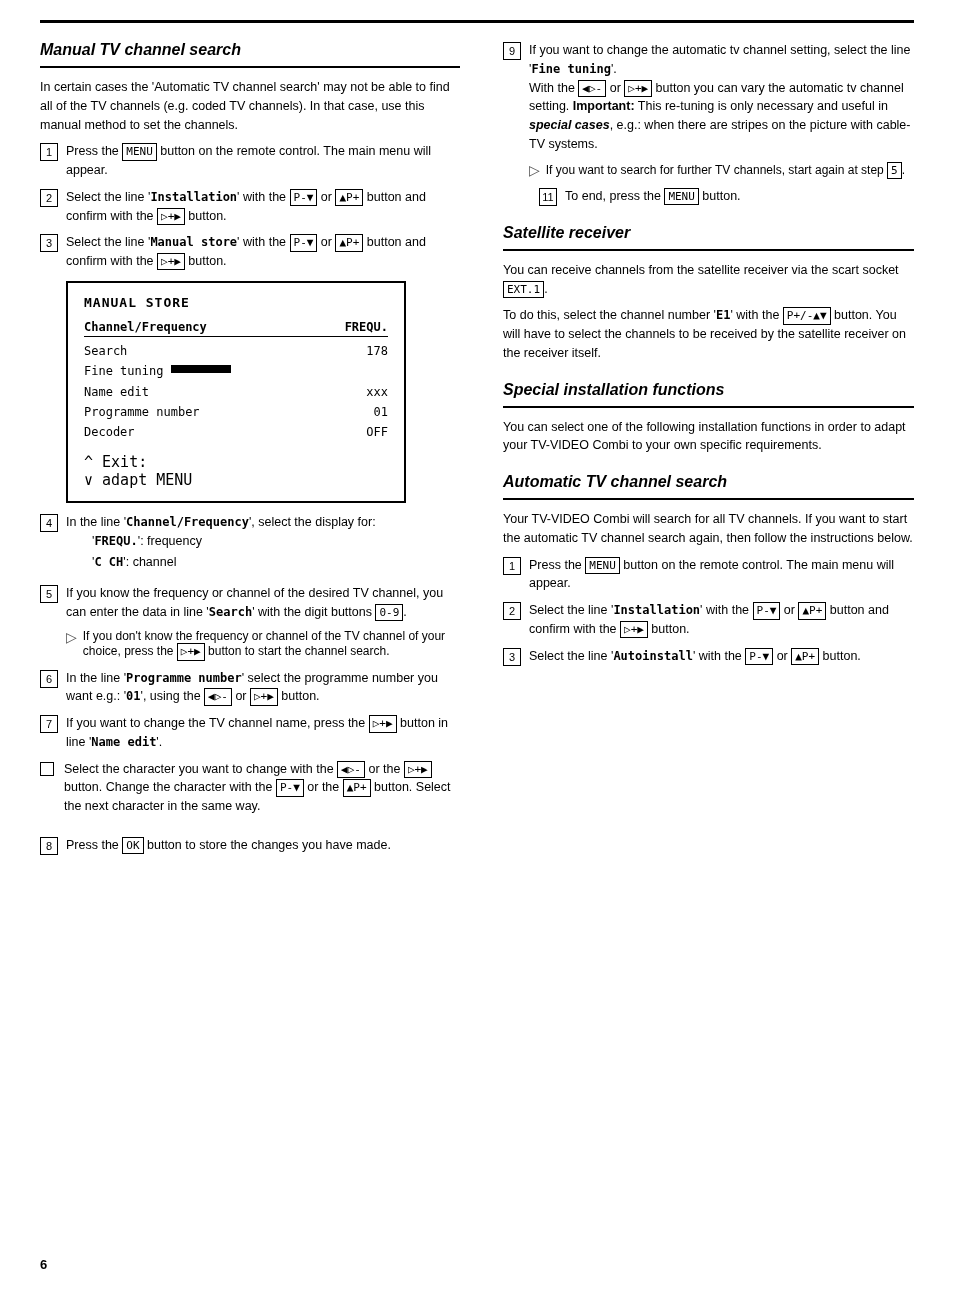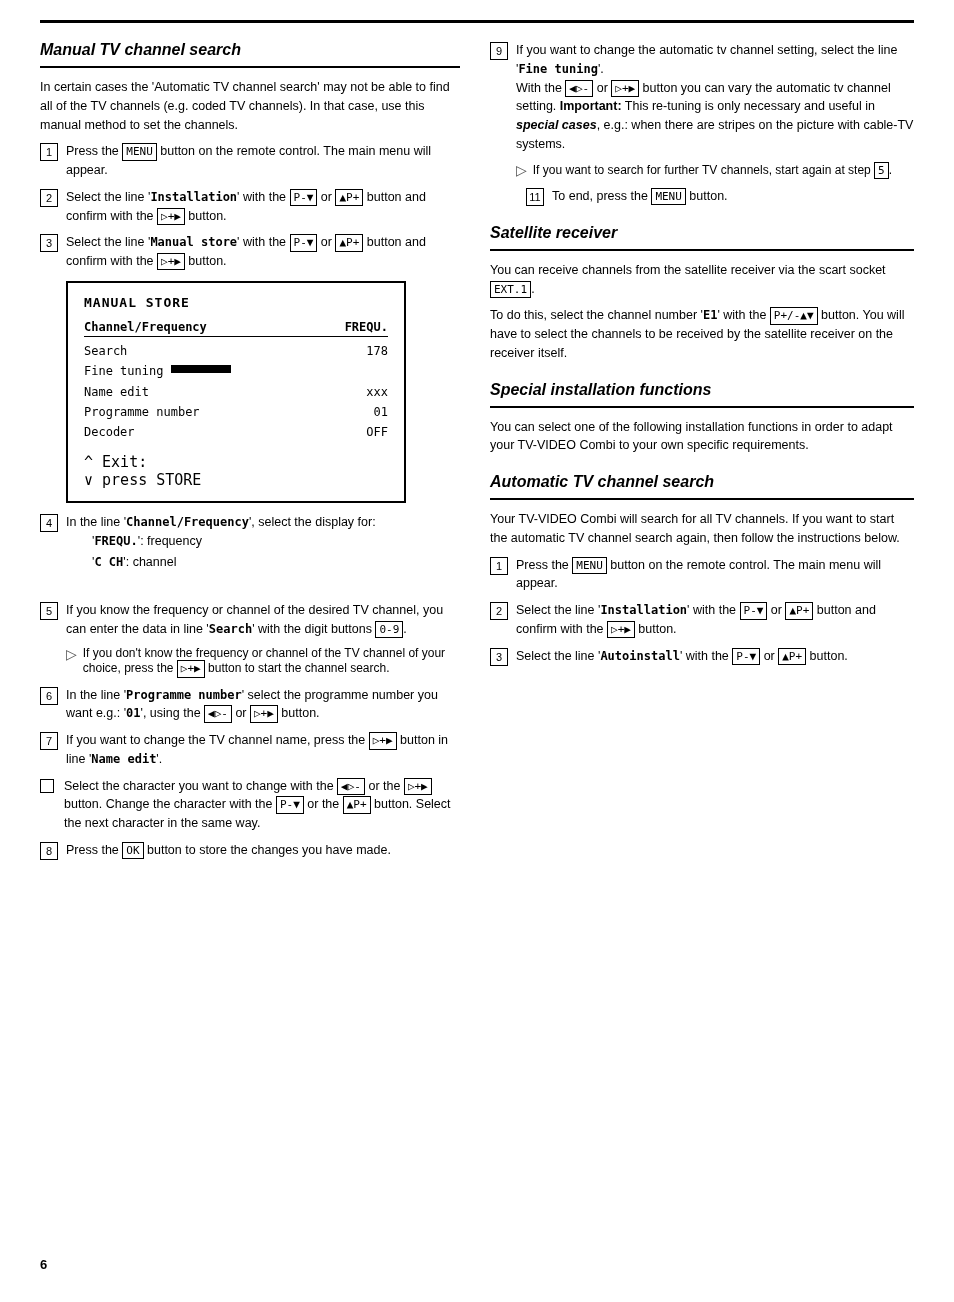--- a/index.html
+++ b/index.html
@@ -11,21 +11,21 @@
       width: 954px;
       min-height: 1302px;
       padding: 20px 40px 40px 40px;
     }
     .top-rule {
       border-top: 3px solid #000;
       margin-bottom: 18px;
     }
     .two-col {
       display: flex;
-      gap: 30px;
+      gap: 43px;
     }
     .col-left {
       width: 420px;
       flex-shrink: 0;
     }
     .col-right {
       flex: 1;
     }
     h2 {
       font-size: 16px;
@@ -130,37 +130,37 @@
     .ms-footer {
       margin-top: 10px;
       font-size: 15px;
     }
     .bold { font-weight: bold; }
     .italic { font-style: italic; }
     .mono { font-family: monospace; font-size: 12px; }
     .sub-list {
       list-style: none;
       margin-left: 26px;
-      margin-bottom: 21px;
+      margin-bottom: 4px;
     }
     .sub-list li {
       font-size: 12.5px;
       line-height: 1.6;
     }
     .page-num {
       position: absolute;
       bottom: 30px;
       left: 40px;
       font-size: 13px;
       font-weight: bold;
     }
     .checkbox-step {
       display: flex;
       align-items: flex-start;
-      margin-bottom: 8px;
+      margin-bottom: 20px;
       font-size: 12.5px;
       line-height: 1.5;
     }
     .checkbox-icon {
       display: inline-block;
       width: 14px;
       height: 14px;
       border: 1px solid #000;
       flex-shrink: 0;
       margin-right: 10px;
@@ -225,21 +225,21 @@
       <div class="ms-row">
         <span>Programme number</span>
         <span>01</span>
       </div>
       <div class="ms-row">
         <span>Decoder</span>
         <span>OFF</span>
       </div>
       <div class="ms-footer">
         <div>^ Exit:</div>
-        <div>∨ press STORE</div>
+        <div>∨ adapt MENU</div>
       </div>
     </div>
 
     <div class="step-item">
       <span class="step-num">4</span>
       <div class="step-content">
         In the line '<span class="mono bold">Channel/Frequency</span>', select the display for:
         <ul class="sub-list">
           <li>'<span class="mono bold">FREQU.</span>': frequency</li>
           <li>'<span class="mono bold">C CH</span>': channel</li>

